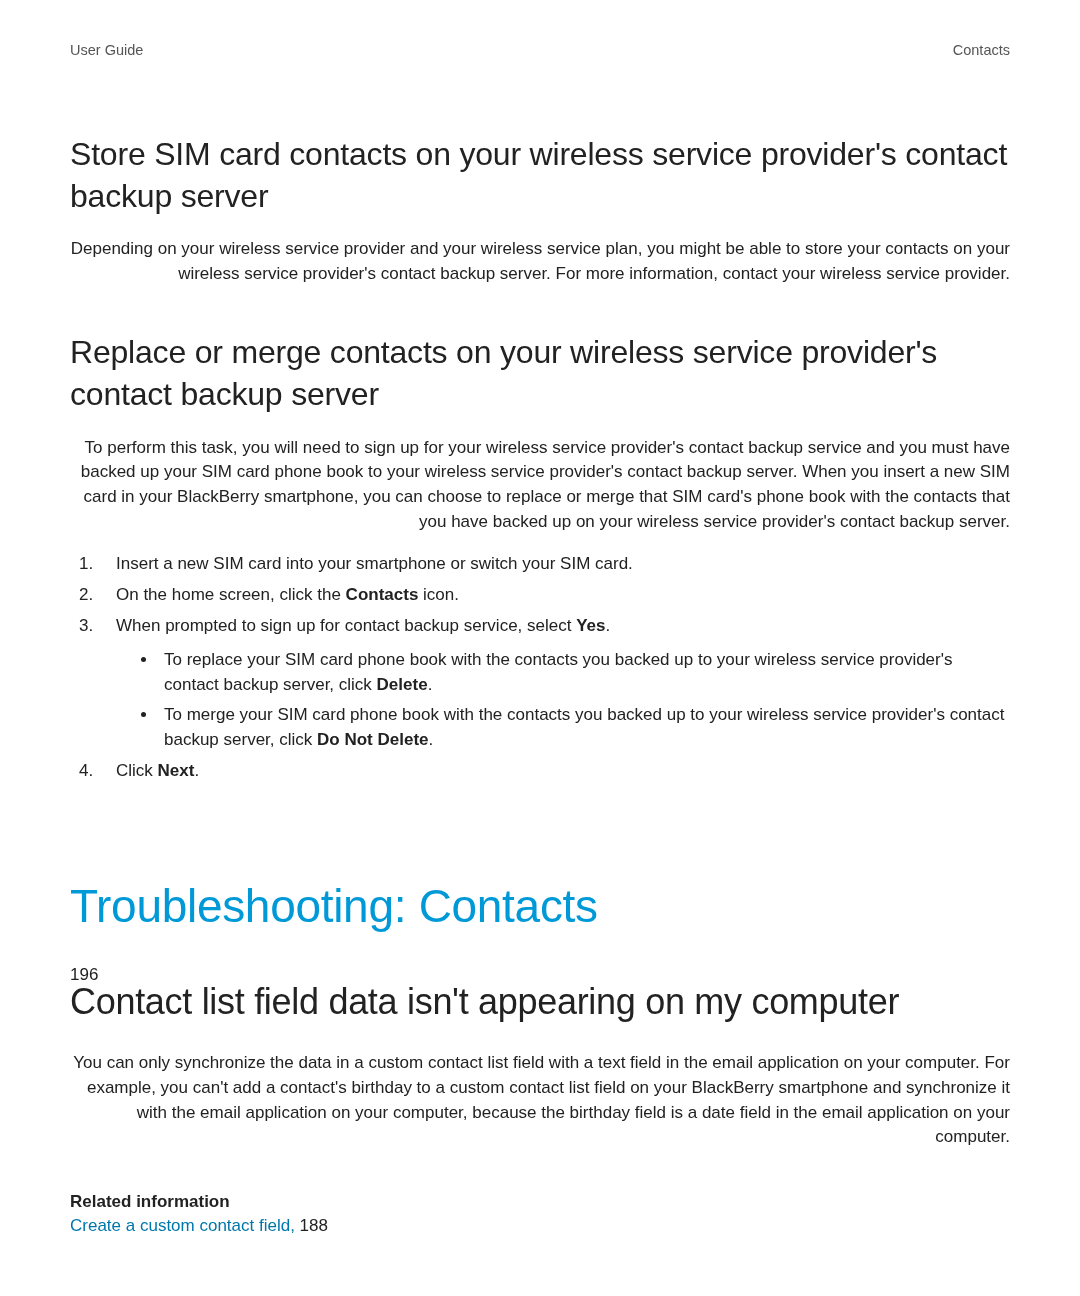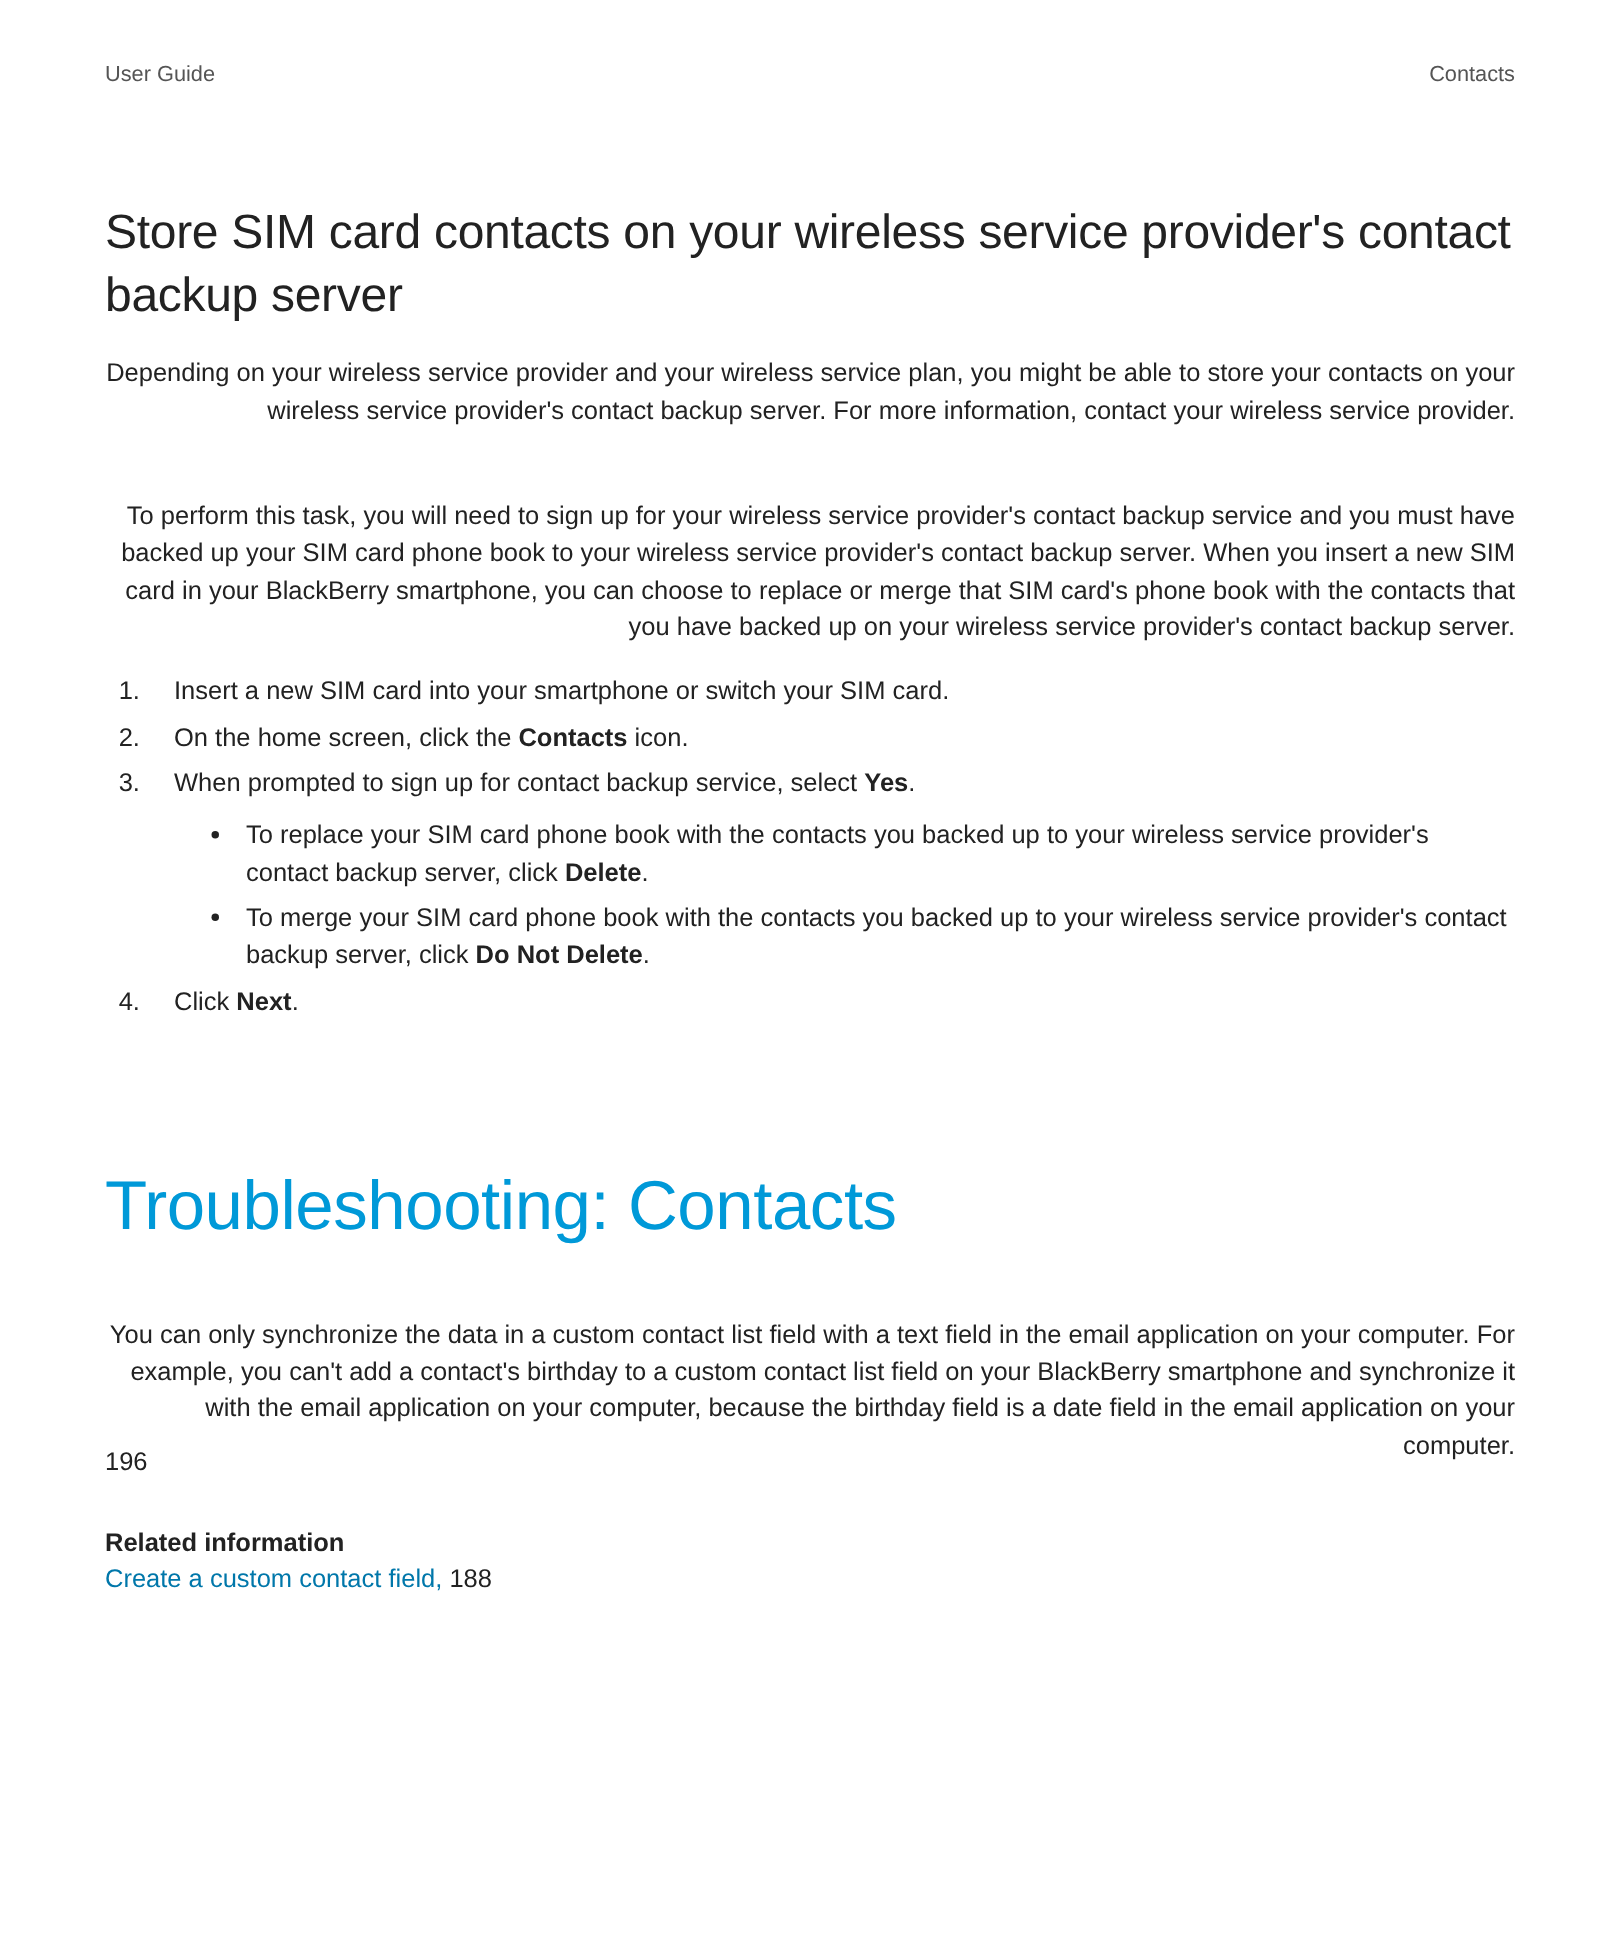--- a/index.html
+++ b/index.html
@@ -108,20 +108,21 @@
   <div class="running-header">
     <span>User Guide</span>
     <span>Contacts</span>
   </div>
 
   <h2 class="section-heading">Store SIM card contacts on your wireless service provider's contact backup server</h2>
   <p class="body">Depending on your wireless service provider and your wireless service plan, you might be able to store your contacts on your wireless service provider's contact backup server. For more information, contact your wireless service provider.</p>
 
   <div class="section-gap"></div>
 
+  <h2 class="section-heading">Replace or merge contacts on your wireless service provider's contact backup server</h2>
   <p class="body">To perform this task, you will need to sign up for your wireless service provider's contact backup service and you must have backed up your SIM card phone book to your wireless service provider's contact backup server. When you insert a new SIM card in your BlackBerry smartphone, you can choose to replace or merge that SIM card's phone book with the contacts that you have backed up on your wireless service provider's contact backup server.</p>
 
   <ol class="steps">
     <li><span>Insert a new SIM card into your smartphone or switch your SIM card.</span></li>
     <li>
       <span>On the home screen, click the </span><b>Contacts</b><span> icon.</span>
     </li>
     <li>
       <span>When prompted to sign up for contact backup service, select </span><b>Yes</b><span>.</span>
       <ul class="bullets">
@@ -133,20 +134,21 @@
         </li>
       </ul>
     </li>
     <li>
       <span>Click </span><b>Next</b><span>.</span>
     </li>
   </ol>
 
   <h1 class="chapter-title">Troubleshooting: Contacts</h1>
 
+  <h2 class="topic-title">Contact list field data isn't appearing on my computer</h2>
   <p class="body">You can only synchronize the data in a custom contact list field with a text field in the email application on your computer. For example, you can't add a contact's birthday to a custom contact list field on your BlackBerry smartphone and synchronize it with the email application on your computer, because the birthday field is a date field in the email application on your computer.</p>
 
   <div class="related-heading">Related information</div>
   <div>
     <a class="xref" href="#">Create a custom contact field,</a><span class="xref-page"> 188</span>
   </div>
 
   <div class="page-number">196</div>
 
 </div>

